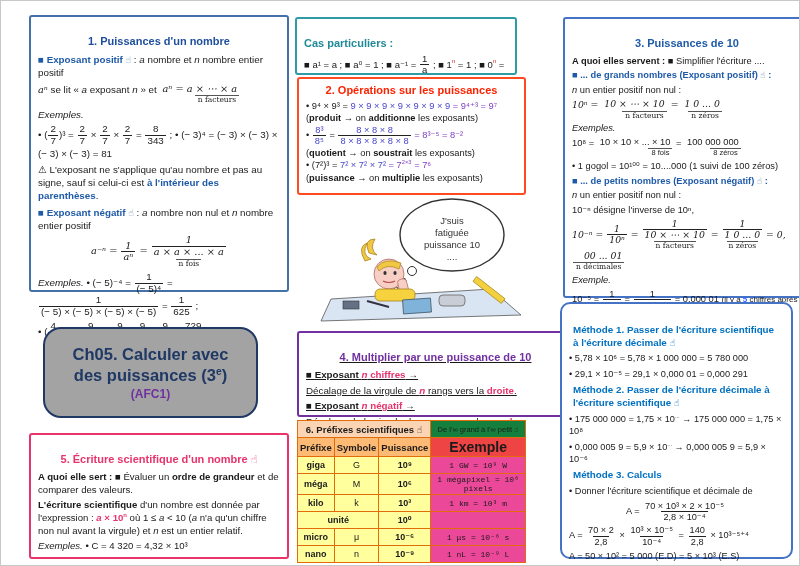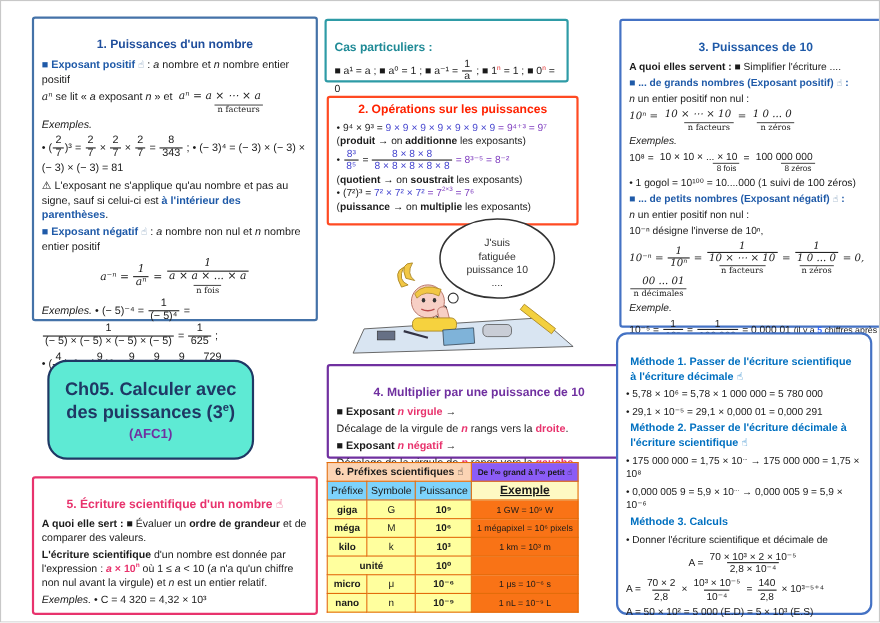--- a/index.html
+++ b/index.html
@@ -37,53 +37,53 @@
   .ubwrap{display:inline-flex;flex-direction:column;align-items:flex-end;vertical-align:top;
           margin:0 1px;line-height:1.15;}
   .ubexpr{padding:0 2px;white-space:nowrap;}
   .ublabel{font-size:7.5px;border-top:1px solid #555;margin-top:1px;padding:0 3px;
            font-style:normal;white-space:nowrap;color:#222;}
   
   #box1{left:28px;top:14px;width:260px;height:277px;border-color:#4472A8;font-size:9.8px;}
   #box1 .ptitle{color:#1F4E9C;}
   #casbox{left:294px;top:16px;width:222px;height:58px;border-color:#2E9BA6;font-size:9.5px;}
   #casbox .ptitle{color:#1F8A96;text-align:left;margin-bottom:2px;}
-  #box2{left:296px;top:86px;width:229px;height:118px;border-color:#FF4A22;font-size:9.3px;padding-top:3px;}
+  #box2{left:296px;top:76px;width:229px;height:118px;border-color:#FF4A22;font-size:9.3px;padding-top:3px;}
   #box2 .ptitle{color:#FF2200;margin-bottom:2px;}
   #box2 .ln{margin:0 0;}
   #box3{left:562px;top:16px;width:248px;height:281px;border-color:#4472C4;font-size:9.3px;}
   #box3 .ptitle{color:#1F5AA8;}
   #box3 .ln{margin:2px 0;}
-  #titlecard{left:42px;top:326px;width:188px;height:91px;border:2.5px solid #1F3864;
+  #titlecard{left:42px;top:326px;width:215px;height:91px;border:2.5px solid #1F3864;
              border-radius:18px;display:flex;flex-direction:column;justify-content:center;
-             align-items:center;position:absolute;background:#5eead4;box-sizing:border-box;}
+             align-items:center;position:absolute;background:#a3a3a3;box-sizing:border-box;}
   .tc-line{font-size:16.5px;font-weight:bold;color:#1F3864;line-height:1.25;}
   .tc-afc{font-size:12px;font-weight:bold;color:#7030A0;margin-top:1px;}
-  #box4{left:296px;top:330px;width:277px;height:86px;border-color:#7030A0;font-size:9.8px;}
+  #box4{left:296px;top:330px;width:277px;height:86px;border-color:#7030A0;font-size:9.8px;text-decoration:underline;}
   #box4 .ptitle{color:#7030A0;margin-bottom:3px;}
   #box4 .ln{margin:2.5px 0;}
   #box5{left:28px;top:432px;width:260px;height:126px;border-color:#E8336D;font-size:9.6px;}
   #box5 .ptitle{color:#E8336D;}
   #box5 .ln{margin:2px 0;}
   .indent1{padding-left:50px;}
   #methodes{left:559px;top:301px;width:233px;height:257px;border:2.5px solid #4472C4;
             border-radius:10px;font-size:9.2px;}
   .mtitle{color:#0070C0;font-weight:bold;text-align:left;font-size:9.8px;margin:4px 4px 3px 4px;line-height:1.3;}
   
   #box6{position:absolute;left:296px;top:419px;width:229px;border-collapse:collapse;
         font-size:9px;background:#fff;}
   #box6 td{border:1.5px solid #E36C0A;padding:1px 2px;text-align:center;height:14px;}
   .cap-left{background:#FBD4B4;font-weight:bold;font-size:9.5px;}
-  .cap-right{background:#8b5cf6;font-weight:bold;font-size:7.5px;}
-  .h-cyan{background:#7dd3fc;font-weight:normal;font-size:9.5px;}
-  .h-ex{background:#fef9c3;font-weight:bold;font-size:11px;text-decoration:underline;}
+  .cap-right{background:#15803d;font-weight:normal;font-size:7.5px;}
+  .h-cyan{background:#fdba74;font-weight:bold;font-size:9.5px;}
+  .h-ex{background:#ef4444;font-weight:bold;font-size:14px;}
   .c-pref{background:#FFFF9E;font-weight:bold;}
   .c-sym{background:#FFFF9E;}
   .c-pow{background:#FFFF9E;font-weight:bold;}
-  .c-ex{background:#f97316;font-size:8px;}
+  .c-ex{background:#ec4899;font-size:8px;font-family:Liberation Mono, monospace;}
   
   #cartoon{position:absolute;left:318px;top:194px;width:205px;height:132px;}
 </style>
 </head>
 <body>
 
 <div id="page">
 
   <div id="box1" class="panel">
     <div class="ptitle">1. Puissances d'un nombre</div>
@@ -204,21 +204,21 @@
   </svg>
 
   <div id="titlecard">
     <div class="tc-line"><span>Ch05. Calculer avec</span></div>
     <div class="tc-line"><span>des puissances (3</span><span class="sup">e</span><span>)</span></div>
     <div class="tc-afc"><span>(AFC1)</span></div>
   </div>
 
   <div id="box4" class="panel">
     <div class="ptitle">4. Multiplier par une puissance de 10</div>
-    <div class="ln"><span class="b">■ Exposant </span><span class="ri">n</span><span class="rb"> virgule</span><span class="b"> →</span></div>
+    <div class="ln"><span class="b">■ Exposant </span><span class="ri">n</span><span class="rb"> chiffres</span><span class="b"> →</span></div>
     <div class="ln"><span>Décalage de la virgule de </span><span class="ri">n</span><span> rangs vers la </span><span class="rb">droite</span><span>.</span></div>
     <div class="ln"><span class="b">■ Exposant </span><span class="ri">n</span><span class="rb"> négatif</span><span class="b"> →</span></div>
     <div class="ln"><span>Décalage de la virgule de </span><span class="ri">n</span><span> rangs vers la </span><span class="rb">gauche</span><span>.</span></div>
   </div>
 
   <div id="box5" class="panel">
     <div class="ptitle">5. Écriture scientifique d'un nombre ☝</div>
     <div class="ln"><span class="b">A quoi elle sert :</span><span> ■ Évaluer un </span><span class="b">ordre de grandeur</span><span> et de comparer des valeurs.</span></div>
     <div class="ln"><span class="b">L'écriture scientifique</span><span> d'un nombre est donnée par l'expression : </span><span class="ri">a</span><span class="rb"> × 10</span><span class="rb sup">n</span><span> où 1 ≤ </span><span class="i">a</span><span> &lt; 10 (</span><span class="i">a</span><span> n'a qu'un chiffre non nul avant la virgule) et </span><span class="i">n</span><span> est un entier relatif.</span></div>
     <div class="ln"><span class="i">Exemples.</span><span> • C = 4 320 = 4,32 × 10³</span></div>

